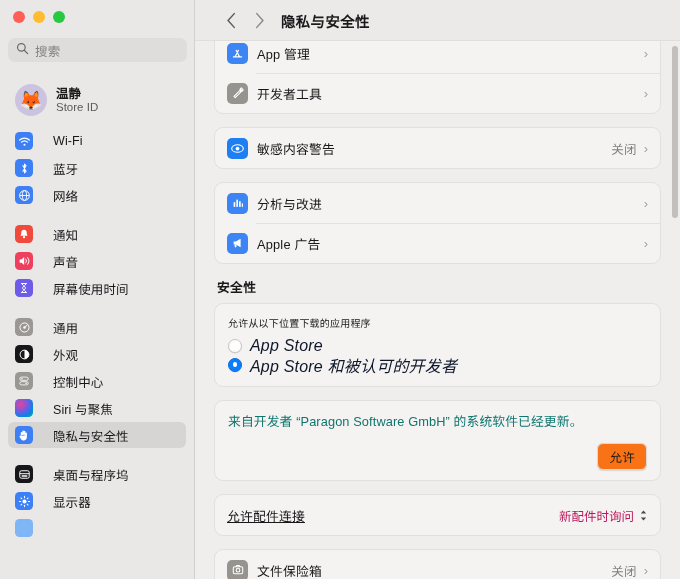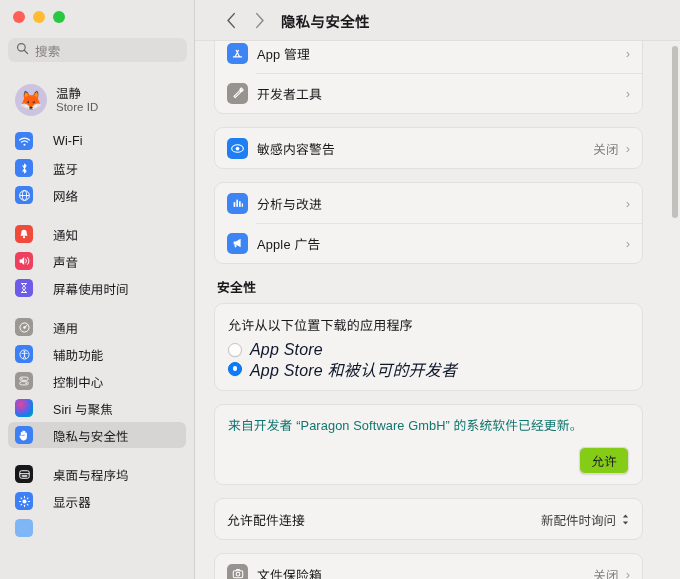--- a/index.html
+++ b/index.html
@@ -39,21 +39,21 @@
     position:absolute;top:78px;left:8px;width:179px;height:44px;
     display:flex;align-items:center;gap:9px;padding:0 7px;box-sizing:border-box;
     border-radius:7px;
   }
   .avatar{
     width:32px;height:32px;border-radius:50%;
     background:#cbc3e0;
     display:flex;align-items:center;justify-content:center;
     font-size:19px;line-height:1;flex:0 0 32px;overflow:hidden;
   }
-  .pname{font-size:12.5px;color:#1b1b1b;line-height:14px;font-weight:400;}
+  .pname{font-size:12.5px;color:#1b1b1b;line-height:14px;font-weight:700;}
   .psub{font-size:11.5px;color:#5c5a57;line-height:13px;}
 
   .nav{position:absolute;top:128px;left:0;right:0;bottom:0;}
   .navgroup{padding:0 8px;}
   .gap{height:12px;}
   .item{
     display:flex;align-items:center;gap:20px;
     height:26px;padding:0 7px;border-radius:6px;box-sizing:border-box;
     margin-bottom:1px;
   }
@@ -78,21 +78,21 @@
   }
   .navbtn{
     width:28px;height:28px;display:flex;align-items:center;justify-content:center;
     color:#8a8885;
   }
   .navbtn.back{color:#5d5b58;}
   .maintitle{font-size:14.5px;font-weight:700;color:#1a1a1c;margin-left:8px;letter-spacing:.3px;}
 
   .content{
     position:absolute;top:40px;left:0;right:0;bottom:0;
-    padding:0 37px 0 19px;overflow:hidden;
+    padding:0 19px 0 19px;overflow:hidden;
   }
   .card{
     background:#f4f3f2;border:1px solid #e2e0de;border-radius:9px;
     margin-bottom:13px;overflow:hidden;
   }
   .row{
     display:flex;align-items:center;min-height:40px;
     padding:0 12px 0 12px;box-sizing:border-box;position:relative;
   }
   .row + .row::before{
@@ -106,47 +106,47 @@
   .rspacer{flex:1;}
   .rvalue{font-size:12.5px;color:#84817d;margin-right:7px;letter-spacing:.2px;}
   .chev{color:#a5a29e;font-size:13px;line-height:1;}
 
   .sectitle{
     font-size:12.8px;font-weight:700;color:#18181a;
     margin:5px 0 7px 3px;letter-spacing:.3px;
   }
 
   .radio-card{padding:11px 13px 12px 13px;}
-  .radio-head{font-size:13px;color:#18181a;margin-bottom:6px;letter-spacing:.2px;}
+  .radio-head{font-size:10px;color:#18181a;margin-bottom:6px;letter-spacing:.2px;}
   .radio-line{display:flex;align-items:center;gap:8px;height:19px;}
   .radio{
     width:14px;height:14px;border-radius:50%;flex:0 0 14px;box-sizing:border-box;
     background:#fdfdfd;border:1px solid #c9c6c3;
     box-shadow:0 .5px .8px rgba(0,0,0,.12);
   }
   .radio.on{
     background:#0a7cff;border:1px solid #0a6fe0;
     display:flex;align-items:center;justify-content:center;
   }
   .radio.on::after{content:"";width:4.5px;height:4.5px;border-radius:50%;background:#fff;}
   .radio-label{font-size:16px;color:#0f172a;letter-spacing:.2px;font-style:italic;}
 
   .notice-card{padding:12px 13px 10px 13px;position:relative;}
   .notice-text{font-size:12.8px;color:#0f766e;line-height:17px;letter-spacing:.1px;}
   .notice-actions{display:flex;justify-content:flex-end;margin-top:13px;}
   .allow-btn{
-    background:#84cc16;border:1px solid #dcd9d6;border-radius:6px;
+    background:#f97316;border:1px solid #dcd9d6;border-radius:6px;
     padding:3px 11px;font-size:12.5px;color:#1a1a1c;
     box-shadow:0 .5px 1.2px rgba(0,0,0,.12);letter-spacing:.3px;
   }
 
   .popup-row{min-height:40px;display:flex;align-items:center;padding:0 12px;}
-  .popup-label{font-size:12.8px;color:#18181a;letter-spacing:.2px;}
+  .popup-label{font-size:12.8px;color:#18181a;letter-spacing:.2px;text-decoration:underline;}
   .popup-ctl{
-    display:flex;align-items:center;gap:5px;font-size:12.5px;color:#404040;
+    display:flex;align-items:center;gap:5px;font-size:12.5px;color:#be185d;
   }
   .stepper{
     display:flex;flex-direction:column;align-items:center;justify-content:center;
     line-height:6px;color:#4c4a47;font-size:8px;
   }
 
   
   .scrollbar{
     position:absolute;right:2px;top:46px;width:6px;height:172px;
     background:#b9b7b4;border-radius:3px;z-index:20;opacity:.85;
@@ -259,28 +259,27 @@
           <span class="ico" style="background:#9b9894">
             <svg width="13" height="13" viewBox="0 0 16 16">
                 <circle cx="8" cy="8" r="5.6" fill="none" stroke="#fff" stroke-width="1.2"></circle>
                 <circle cx="8" cy="8" r="1.5" fill="#fff"></circle>
                 <line x1="8" y1="8" x2="11.4" y2="5" stroke="#fff" stroke-width="1.2" stroke-linecap="round"></line>
               </svg>
           </span>
           <span class="item-label">通用</span>
         </div>
         <div class="item">
-          <span class="ico" style="background:#3d7ff5">
-            <svg width="13" height="13" viewBox="0 0 16 16">
-                <circle cx="8" cy="8" r="5.6" fill="none" stroke="#fff" stroke-width="1.1"></circle>
-                <circle cx="8" cy="4.6" r="1.1" fill="#fff"></circle>
-                <path d="M4.9 6.6h6.2M8 6.9v3.2M8 10.1l-1.6 2.6M8 10.1l1.6 2.6" stroke="#fff" stroke-width="1.05" stroke-linecap="round" fill="none"></path>
-              </svg>
-          </span>
-          <span class="item-label">辅助功能</span>
+          <span class="ico" style="background:#17171a">
+            <svg width="13" height="13" viewBox="0 0 16 16">
+                <circle cx="8" cy="8" r="5.4" fill="none" stroke="#fff" stroke-width="1.2"></circle>
+                <path d="M8 2.6a5.4 5.4 0 0 1 0 10.8z" fill="#fff"></path>
+              </svg>
+          </span>
+          <span class="item-label">外观</span>
         </div>
         <div class="item">
           <span class="ico" style="background:#9b9894">
             <svg width="12" height="12" viewBox="0 0 16 16">
                 <rect x="2.4" y="2.8" width="11.2" height="4.3" rx="2.15" fill="none" stroke="#fff" stroke-width="1.1"></rect>
                 <circle cx="5.2" cy="4.95" r="1.05" fill="#fff"></circle>
                 <rect x="2.4" y="8.9" width="11.2" height="4.3" rx="2.15" fill="none" stroke="#fff" stroke-width="1.1"></rect>
                 <circle cx="10.8" cy="11.05" r="1.05" fill="#fff"></circle>
               </svg>
           </span>

